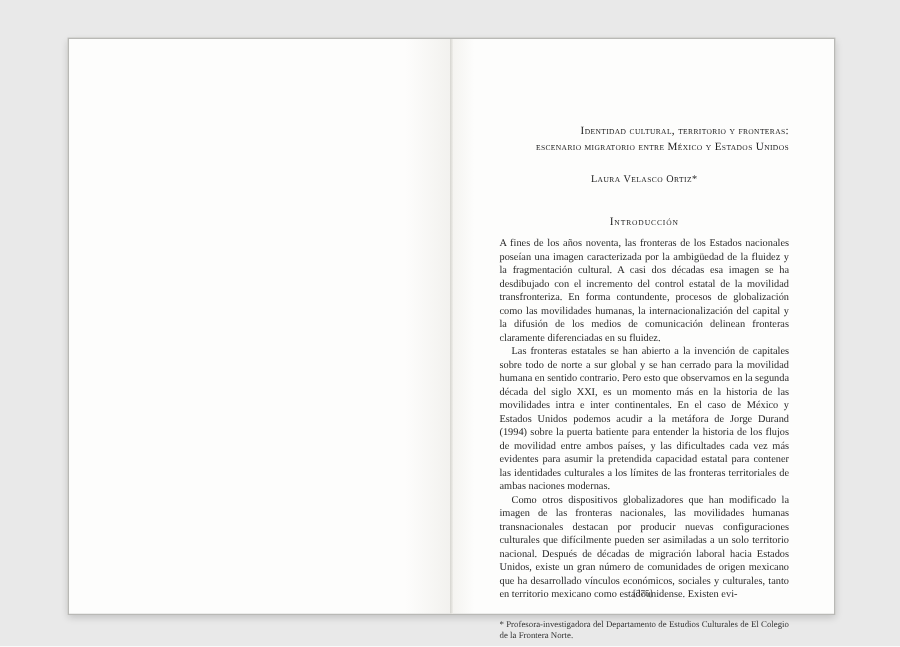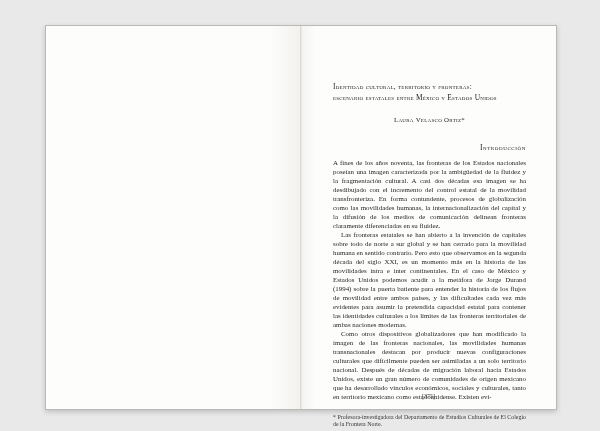--- a/index.html
+++ b/index.html
@@ -48,38 +48,38 @@
     color: #2a2a2a;
   }
   .text-col {
     position: absolute;
     left: 32px;
     right: 30px;
     top: 0;
   }
   .title-block {
     margin-top: 56px;
-    text-align: left;
+    text-align: right;
     font-variant: small-caps;
     font-size: 7.4px;
     line-height: 1.45;
     letter-spacing: 0.25px;
     color: #222;
   }
   .author {
     margin-top: 13px;
     text-align: center;
     font-variant: small-caps;
     font-size: 6.8px;
     letter-spacing: 0.3px;
     color: #222;
   }
   .section-heading {
     margin-top: 20px;
-    text-align: right;
+    text-align: center;
     font-variant: small-caps;
     font-size: 7.6px;
     letter-spacing: 0.6px;
     color: #1e1e1e;
   }
   .body-text {
     margin-top: 7px;
     font-size: 6.9px;
     line-height: 1.3;
     text-align: justify;
@@ -116,21 +116,21 @@
 <div class="viewport">
   <div class="spread">
 
     <div class="page left"></div>
 
     <div class="page right">
       <div class="text-col">
 
         <div class="title-block">
           <div>Identidad cultural, territorio y fronteras:</div>
-          <div>escenario estatales entre México y Estados Unidos</div>
+          <div>escenario migratorio entre México y Estados Unidos</div>
         </div>
 
         <div class="author">Laura Velasco Ortiz*</div>
 
         <div class="section-heading">Introducción</div>
 
         <div class="body-text">
           <p class="first">A fines de los años noventa, las fronteras de los Estados nacionales poseían una imagen caracterizada por la ambigüedad de la fluidez y la fragmentación cultural. A casi dos décadas esa imagen se ha desdibujado con el incremento del control estatal de la movilidad transfronteriza. En forma contundente, procesos de globalización como las movilidades humanas, la internacionalización del capital y la difusión de los medios de comunicación delinean fronteras claramente diferenciadas en su fluidez.</p>
           <p>Las fronteras estatales se han abierto a la invención de capitales sobre todo de norte a sur global y se han cerrado para la movilidad humana en sentido contrario. Pero esto que observamos en la segunda década del siglo XXI, es un momento más en la historia de las movilidades intra e inter continentales. En el caso de México y Estados Unidos podemos acudir a la metáfora de Jorge Durand (1994) sobre la puerta batiente para entender la historia de los flujos de movilidad entre ambos países, y las dificultades cada vez más evidentes para asumir la pretendida capacidad estatal para contener las identidades culturales a los límites de las fronteras territoriales de ambas naciones modernas.</p>
           <p>Como otros dispositivos globalizadores que han modificado la imagen de las fronteras nacionales, las movilidades humanas transnacionales destacan por producir nuevas configuraciones culturales que difícilmente pueden ser asimiladas a un solo territorio nacional. Después de décadas de migración laboral hacia Estados Unidos, existe un gran número de comunidades de origen mexicano que ha desarrollado vínculos económicos, sociales y culturales, tanto en territorio mexicano como estadounidense. Existen evi-</p>

